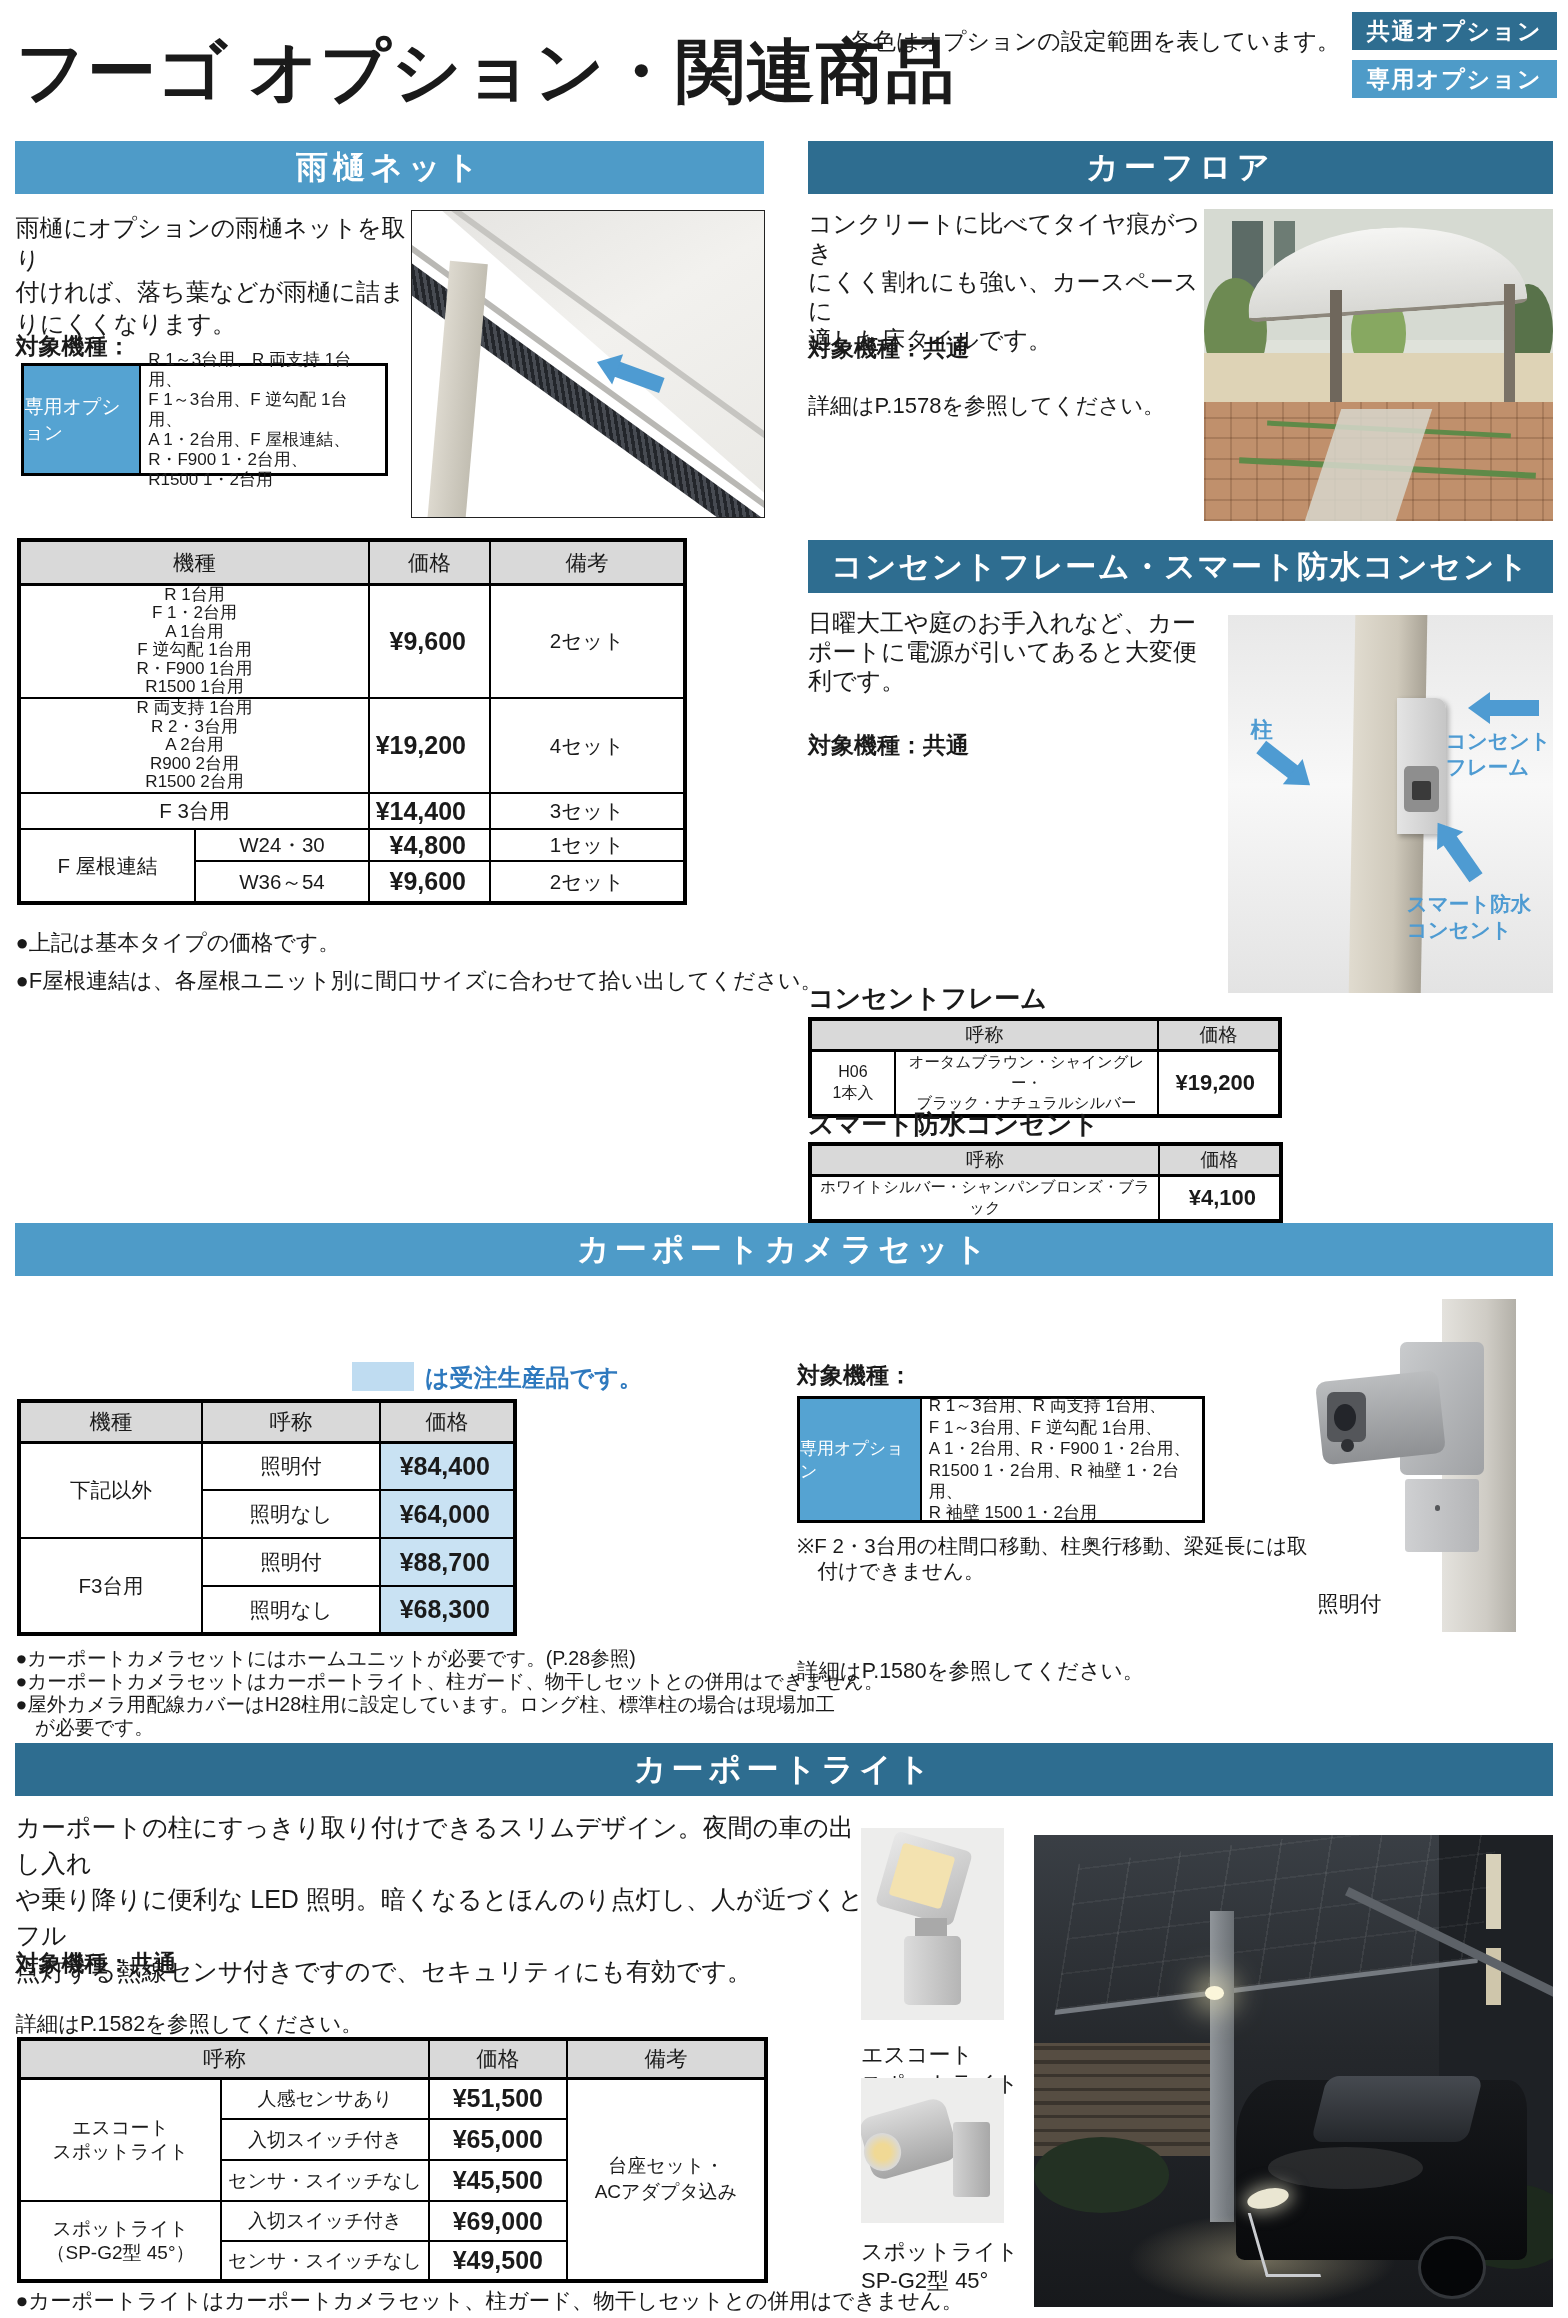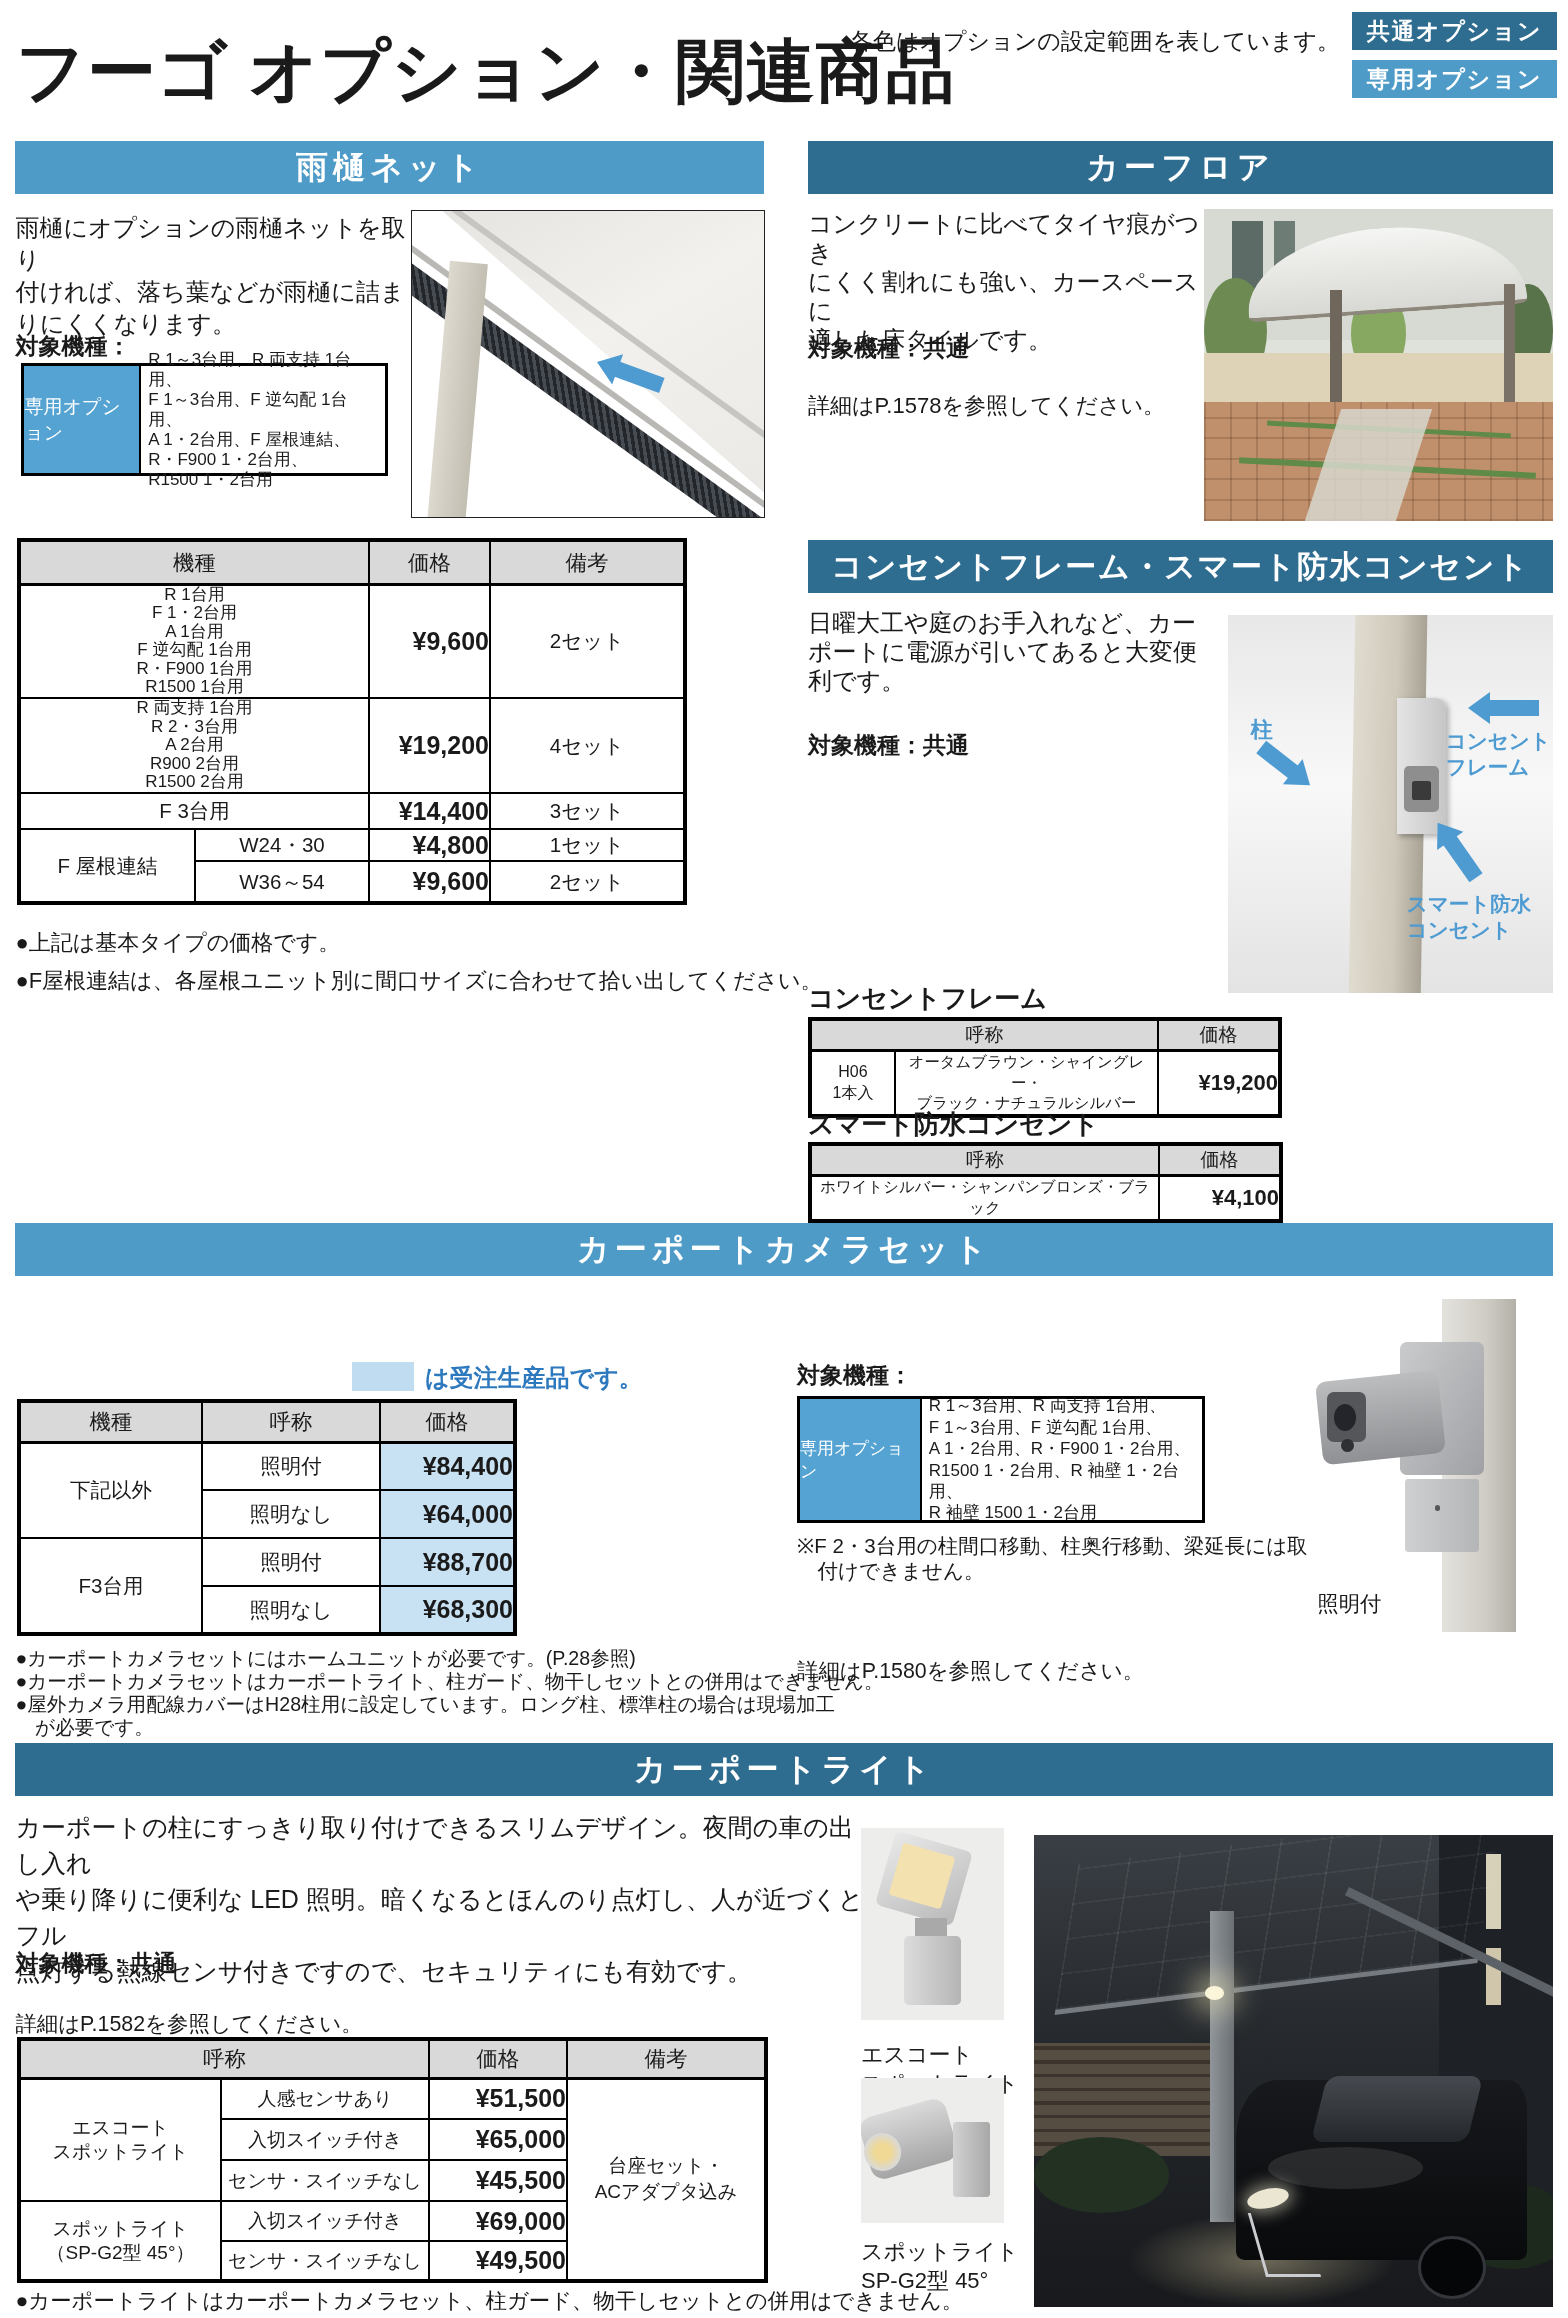--- a/index.html
+++ b/index.html
@@ -18,21 +18,21 @@
   .target-table{position:absolute;border:3.4px solid #000;display:flex;background:#fff;}
   .target-blue{background:#55A3D2;color:#fff;font-size:19px;display:flex;align-items:center;justify-content:center;
                border-right:2.6px solid #000;flex:0 0 auto;}
   .target-models{font-size:17px;line-height:20px;padding:4.3px 6.8px;display:flex;align-items:center;}
   table{border-collapse:collapse;table-layout:fixed;position:absolute;background:#fff;}
   table, th, td{border:2.6px solid #000;}
   table{border-width:4.3px;}
   th{background:#D9D9D9;font-size:21.4px;font-weight:normal;border-bottom-width:3.4px;}
   td{font-size:20.5px;text-align:center;vertical-align:middle;padding:0 3.4px;}
   td.model-multi{font-size:17px;line-height:18.6px;}
-  td.price{font-weight:bold;text-align:right;padding-right:0;font-size:25px;}
+  td.price{font-weight:bold;text-align:right;padding-right:23px;font-size:25px;}
   td.price-blue{background:#C9E2F3;}
   td.thin-top{border-top-width:0.9px;}
   .note{font-size:22px;line-height:38px;}
   .small-note{font-size:19.6px;line-height:23px;}
   .caption{font-size:22px;line-height:29px;}
   .photo{position:absolute;overflow:hidden;}
   .shape{position:absolute;}
   .blue-label{position:absolute;color:#4E9BD2;font-size:20.5px;line-height:26px;font-weight:bold;}
   .b-arrow{position:absolute;height:15.4px;background:#4E9BD2;}
   .b-arrow::after{content:"";position:absolute;right:-20.5px;top:-8.5px;width:0;height:0;

